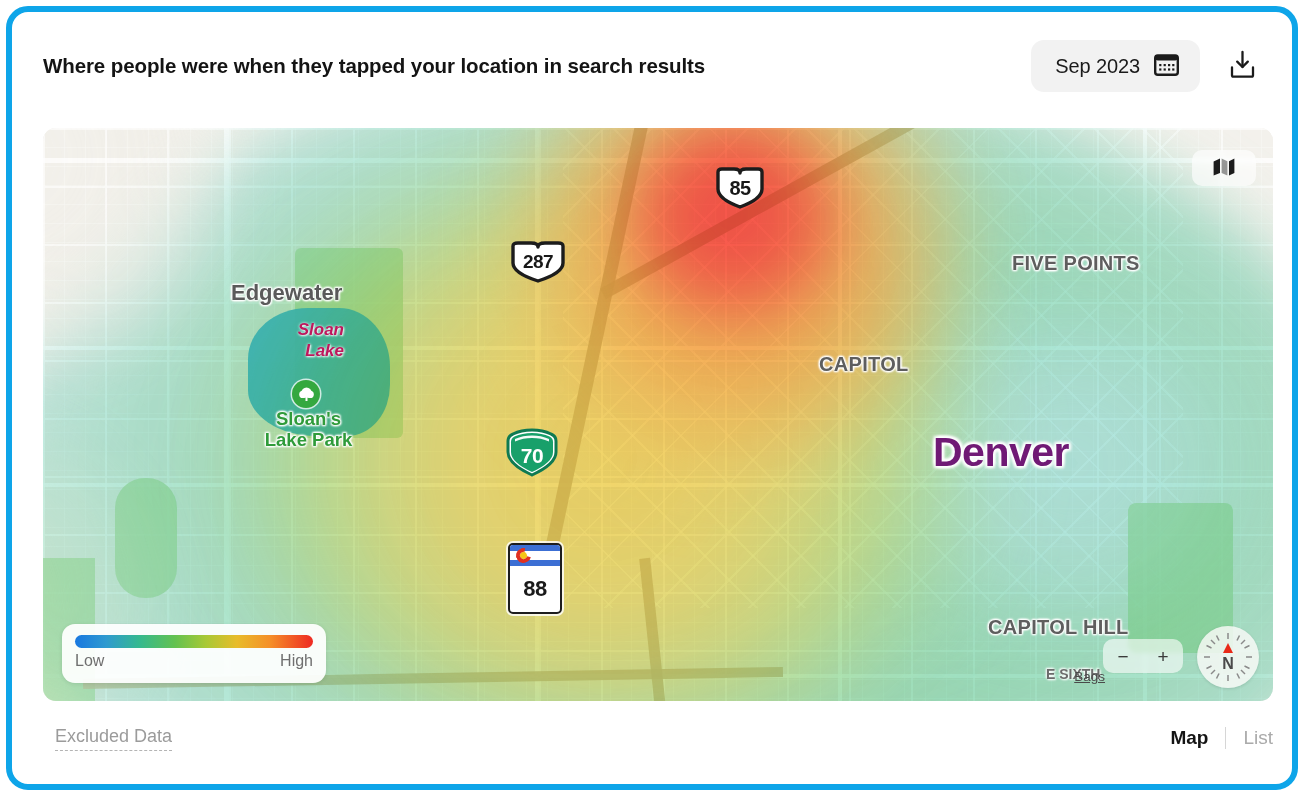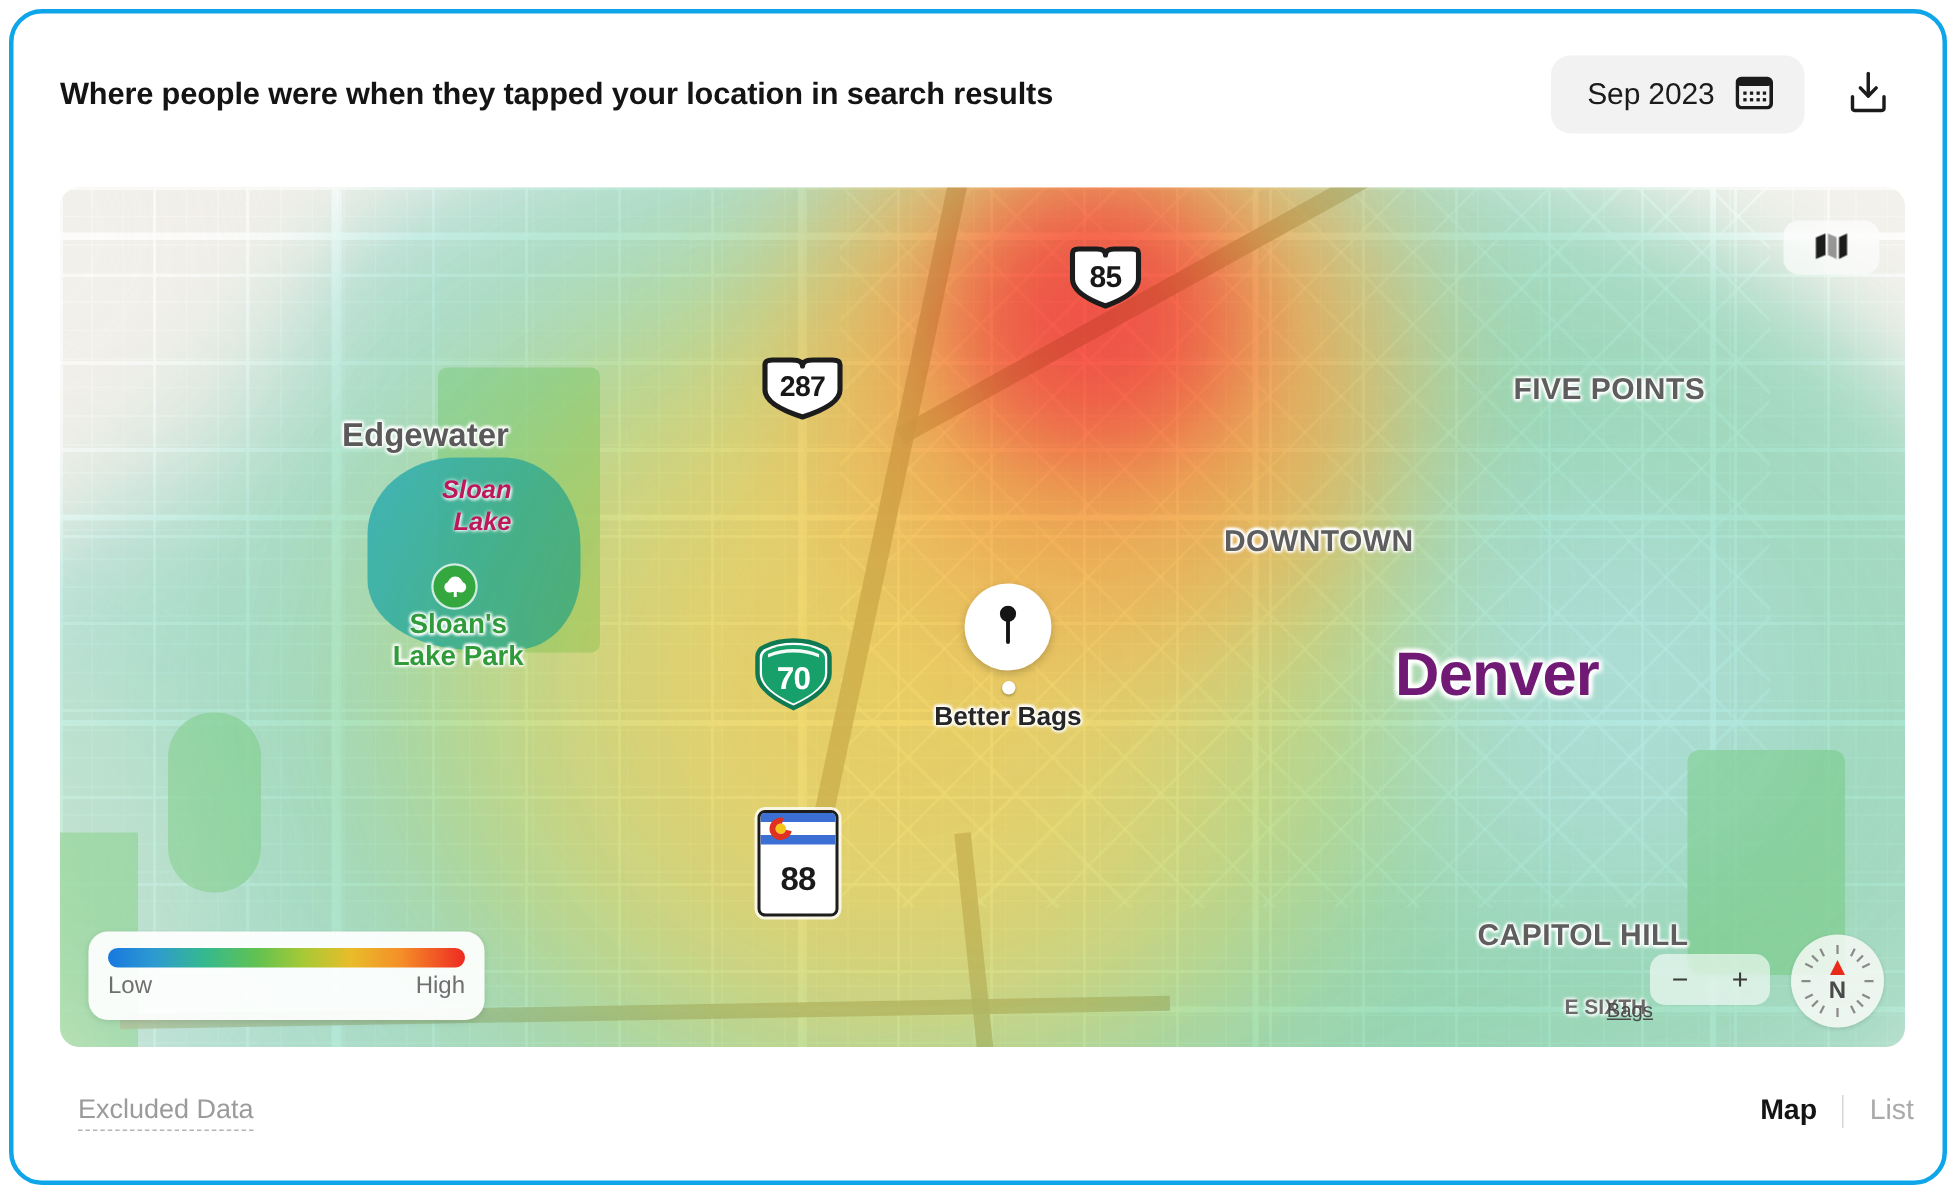--- a/index.html
+++ b/index.html
@@ -12,21 +12,21 @@
     -webkit-font-smoothing: antialiased;
   }
 
   .card {
     position: absolute;
     left: 6px;
     top: 6px;
     width: 1292px;
     height: 784px;
     background: #ffffff;
-    border: 3px solid #0ea5e9;
+    border: 6px solid #0ea5e9;
     border-radius: 22px;
     overflow: hidden;
   }
 
   
   .header {
     position: absolute;
     left: 0; top: 0;
     width: 100%;
     height: 108px;
@@ -577,21 +577,21 @@
       </svg>
     </div>
 
     <div class="mlabel lbl-park" style="left:193px; top:281px; width:145px;">
       <span>Sloan's</span><br>
       <span>Lake Park</span>
     </div>
 
     <div class="mlabel lbl-hood" style="left:969px; top:124px;">FIVE POINTS</div>
 
-    <div class="mlabel lbl-hood" style="left:776px; top:225px;">DOWNTOWN</div>
+    <div class="mlabel lbl-hood" style="left:776px; top:225px;">CAPITOL</div>
 
     <div class="mlabel lbl-denver" style="left:890px; top:301px;">Denver</div>
 
     <div class="mlabel lbl-hood" style="left:945px; top:488px;">CAPITOL HILL</div>
 
     <div class="mlabel lbl-street" style="left:1003px; top:538px;">E SIXTH</div>
 
     <div class="shield shield-us" style="left:671px; top:37px;">
       <svg width="52" height="46" viewBox="0 0 52 46" style="position:absolute;">
         <path d="M4 7 Q4 4 8 4 L20 4 Q26 4 26 8 Q26 4 32 4 L44 4 Q48 4 48 7 L48 24 Q48 34 26 42 Q4 34 4 24 Z" fill="#ffffff" stroke="#1c1c1c" stroke-width="3.4" stroke-linejoin="round"></path>
@@ -615,32 +615,20 @@
       <span class="num">70</span>
     </div>
 
     <div class="shield shield-co" style="left:465px; top:415px;">
       <div class="co-flag">
         <div class="co-c"></div>
       </div>
       <div class="co-num">88</div>
     </div>
 
-    <div class="marker-wrap">
-      <div class="marker-balloon">
-        <span>
-          <svg width="24" height="30" viewBox="0 0 24 30">
-            <circle cx="12" cy="8.2" r="5.4" fill="#141414"></circle>
-            <path d="M12 11 L12 27" stroke="#141414" stroke-width="2.6" stroke-linecap="round"></path>
-          </svg>
-        </span>
-      </div>
-      <div class="marker-dot"></div>
-      <div class="marker-label">Better Bags</div>
-    </div>
 
     <button class="maptype-btn">
       <span>
         <svg width="24" height="20" viewBox="0 0 24 20">
           <path d="M1.6 4.4 L8 1.6 L8 16 L1.6 18.6 Z" fill="#1c1c1c"></path>
           <path d="M9.6 1.6 L15.4 4.2 L15.4 18.6 L9.6 16 Z" fill="#1c1c1c" opacity="0.45"></path>
           <path d="M17 4.2 L22.4 1.6 L22.4 16 L17 18.6 Z" fill="#1c1c1c"></path>
         </svg>
       </span>
     </button>

